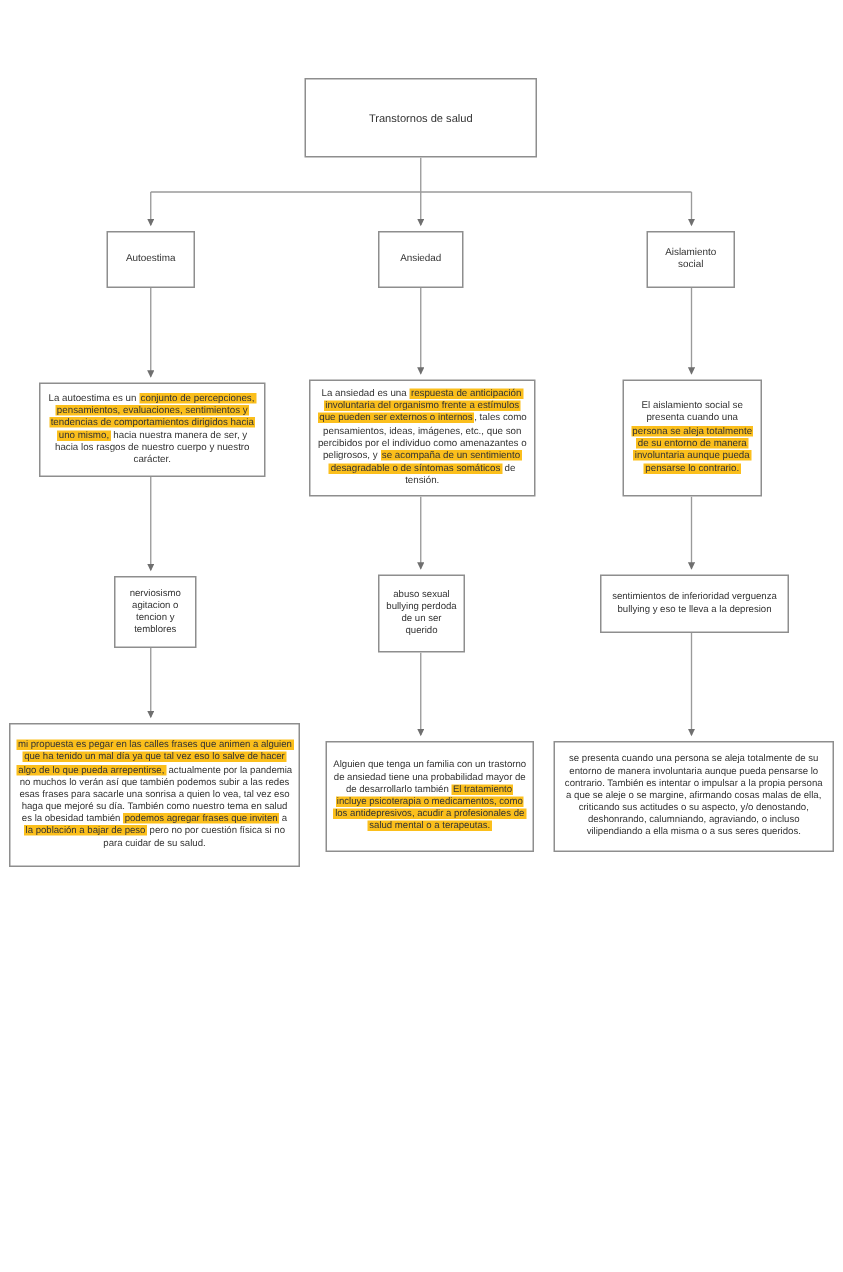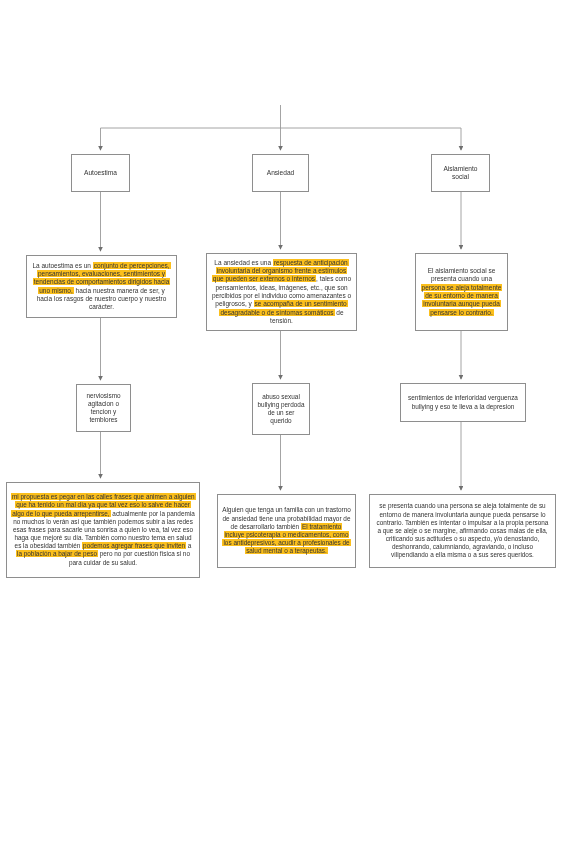--- a/index.html
+++ b/index.html
@@ -103,20 +103,23 @@
       <path d="M100.5,318 L100.5,380" marker-end="url(#arrow)"></path>
       <path d="M280.5,331 L280.5,379" marker-end="url(#arrow)"></path>
       <path d="M461,331 L461,379" marker-end="url(#arrow)"></path>
 
       <path d="M100.5,432 L100.5,478" marker-end="url(#arrow)"></path>
       <path d="M280.5,435 L280.5,490" marker-end="url(#arrow)"></path>
       <path d="M461,422 L461,490" marker-end="url(#arrow)"></path>
     </g>
   </svg>
 
+  <div class="node" id="n-root">
+    <span class="txt">Transtornos de salud</span>
+  </div>
 
   <div class="node" id="n-auto">
     <span class="txt">Autoestima</span>
   </div>
 
   <div class="node" id="n-ansi">
     <span class="txt">Ansiedad</span>
   </div>
 
   <div class="node" id="n-aisl">

